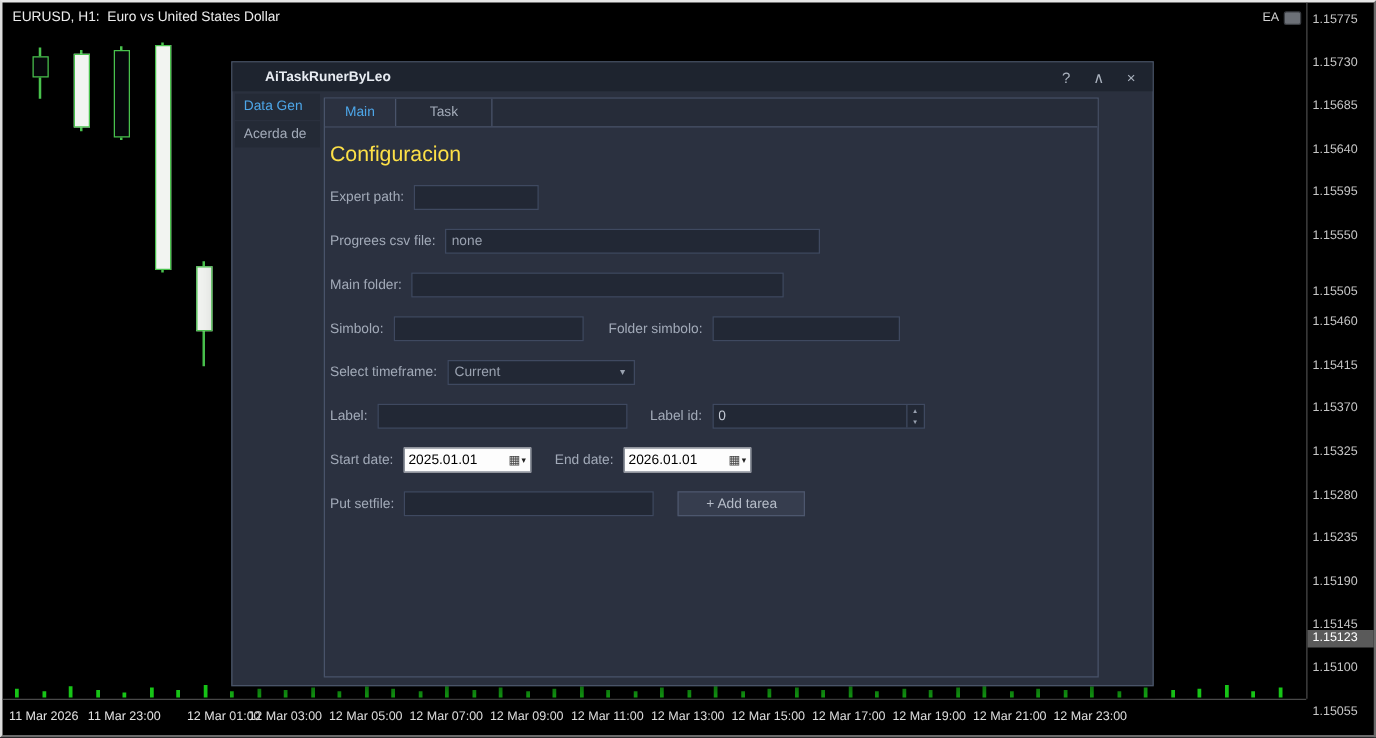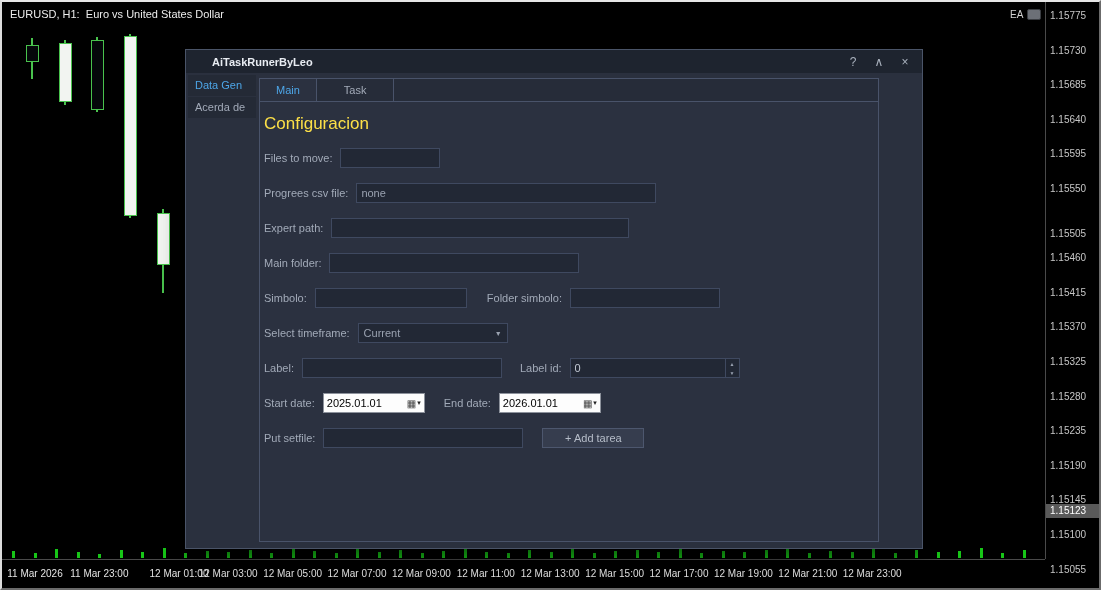--- a/index.html
+++ b/index.html
@@ -214,30 +214,26 @@
     <div class="panel">
       <div class="tabstrip">
           <div class="tab active">Main</div>
           <div class="tab">Task</div>
         </div>
       <div class="content">
 
         <div class="h1">Configuracion</div>
         <div>
             <div class="cfg-row">
-              <div class="lbl">Files to move:</div>
+              <div class="lbl">Expert path:</div>
               <input type="text" style="">
             </div>
             <div class="cfg-row">
               <div class="lbl">Progrees csv file:</div>
               <input type="text" value="none" style="">
-            </div>
-            <div class="cfg-row">
-              <div class="lbl">Expert path:</div>
-              <input type="text" style="">
             </div>
             <div class="cfg-row">
               <div class="lbl">Main folder:</div>
               <input type="text" style="">
             </div>
           </div>
 
 
         <div class="trow">
           <span class="lbl">Simbolo:</span>

